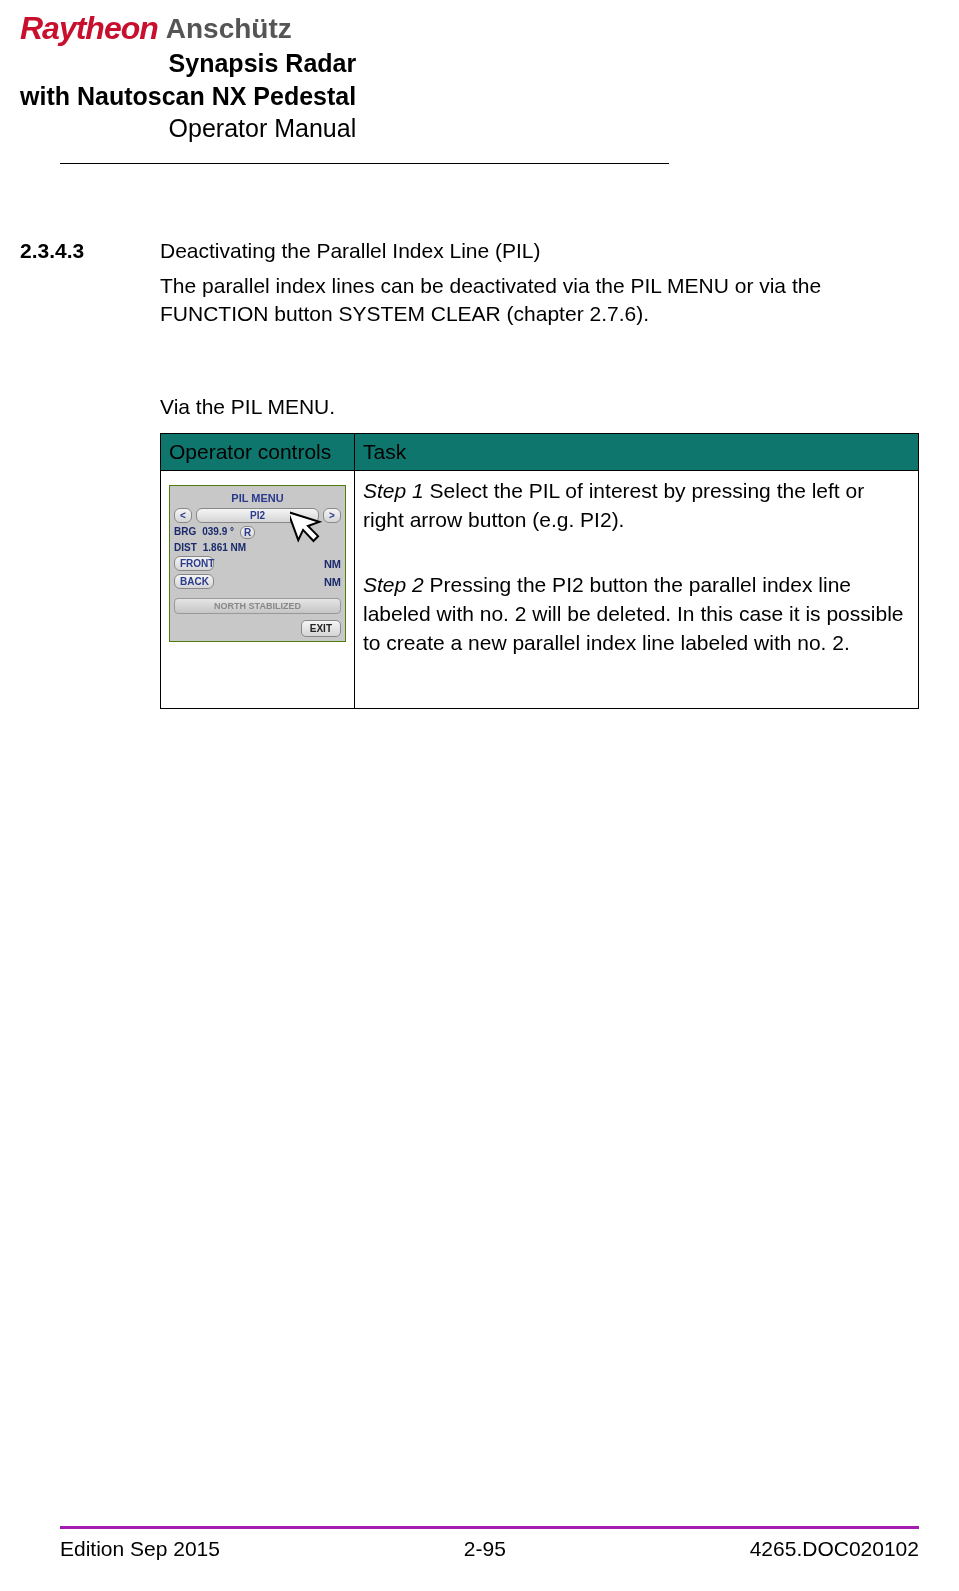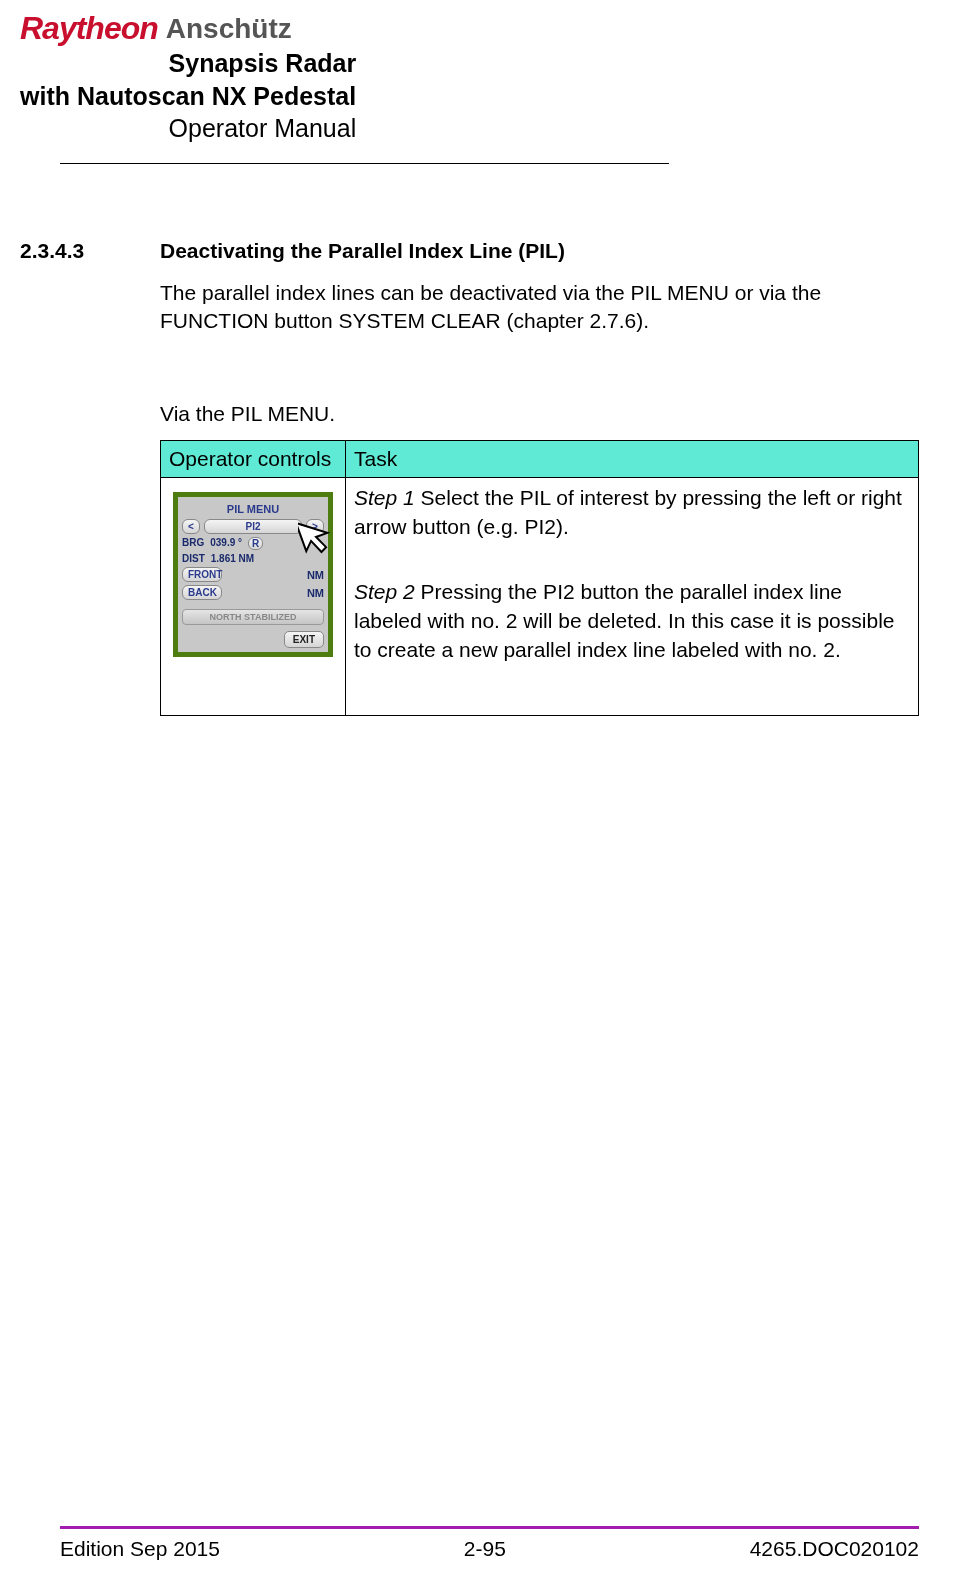--- a/index.html
+++ b/index.html
@@ -73,22 +73,22 @@
       font-size: 21px;
     }
     .section-num {
       font-weight: bold;
       width: 80px;
     }
     .section-body {
       flex: 1;
     }
     .section-title {
-      font-weight: bold;
-      margin-bottom: 16px;
+      font-weight: normal;
+      margin-bottom: 9px;
     }
     .section-text {
       line-height: 1.38;
       margin-bottom: 28px;
     }
     .via-text {
       margin-top: 66px;
       margin-bottom: 14px;
       font-size: 21px;
     }
@@ -97,41 +97,41 @@
       width: 100%;
       font-size: 21px;
     }
     table.optable th, table.optable td {
       border: 1px solid #000;
       text-align: left;
       vertical-align: top;
       padding: 6px 8px;
     }
     table.optable th {
-      background: #5eead4;
+      background: #0f766e;
       font-weight: normal;
     }
     table.optable th:first-child, table.optable td:first-child {
       width: 185px;
     }
     .task-cell {
       line-height: 1.38;
       padding-bottom: 50px !important;
     }
     .step-label {
       font-style: italic;
     }
     .step-block {
       margin-bottom: 36px;
     }
     .pil-panel {
       background: #c8c8c8;
-      width: 160px;
+      width: 177px;
       padding: 6px 4px 4px 4px;
-      border: 5px solid #4d7c0f;
+      border: 1px solid #4d7c0f;
       position: relative;
       font-size: 11px;
       color: #1a2a6c;
       font-weight: bold;
       margin: 8px auto 0 auto;
     }
     .pil-title {
       text-align: center;
       font-size: 11px;
       margin-bottom: 4px;

